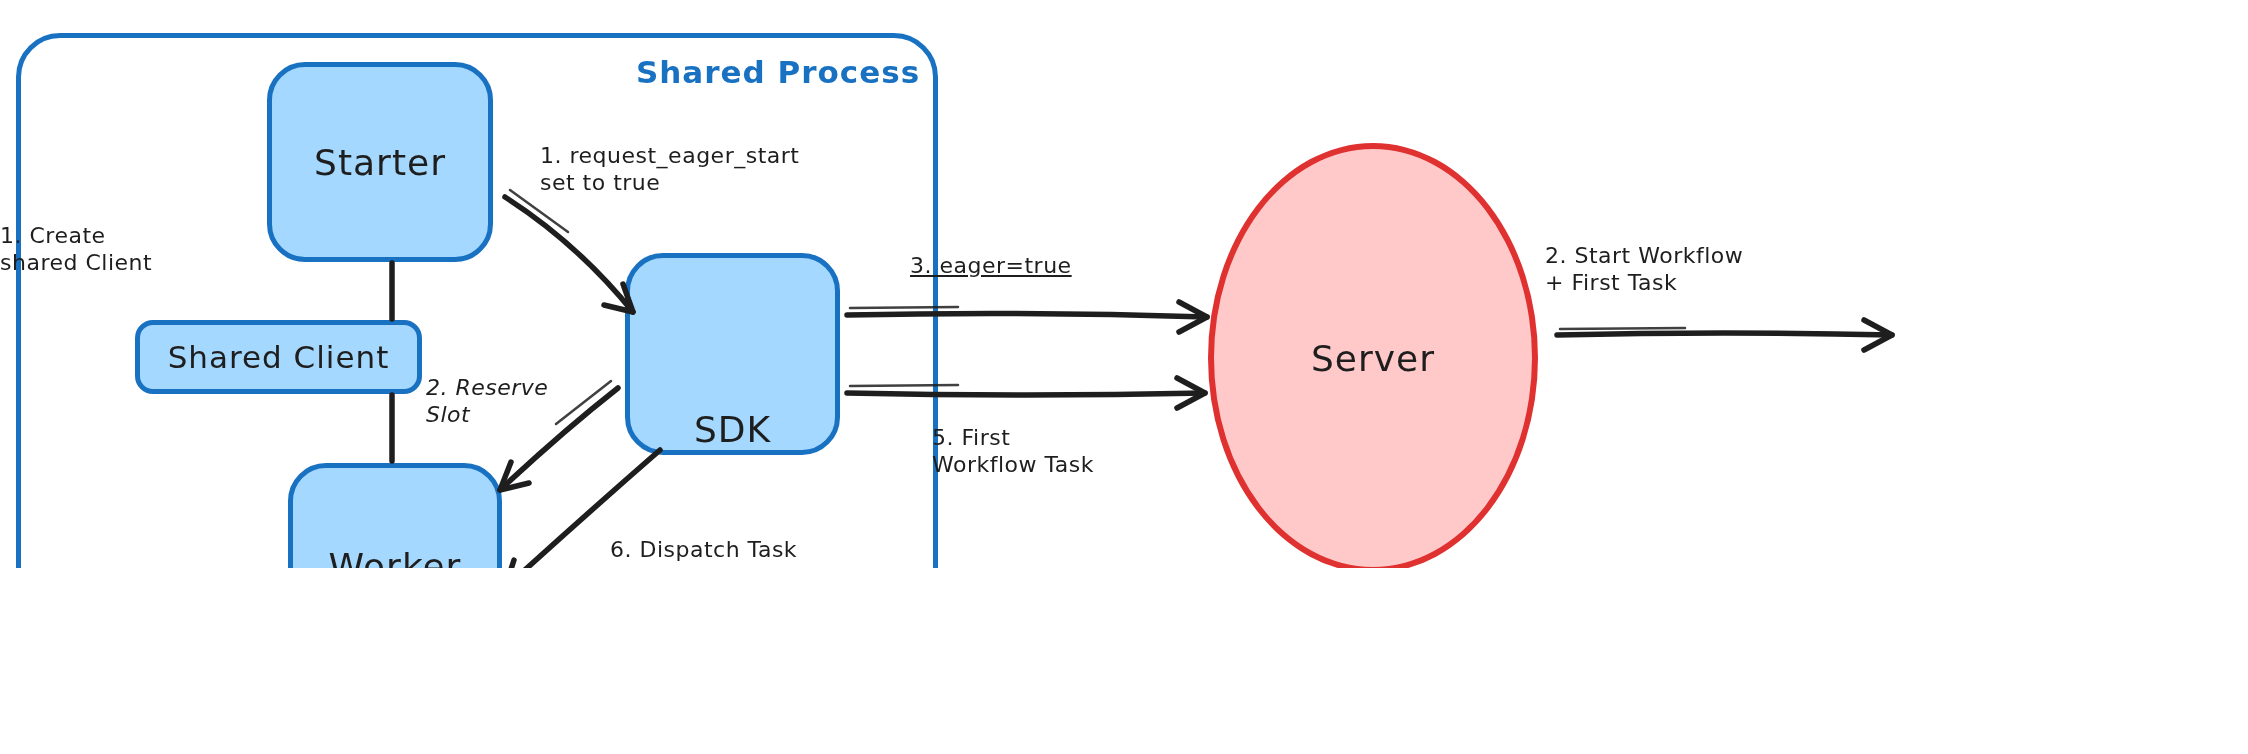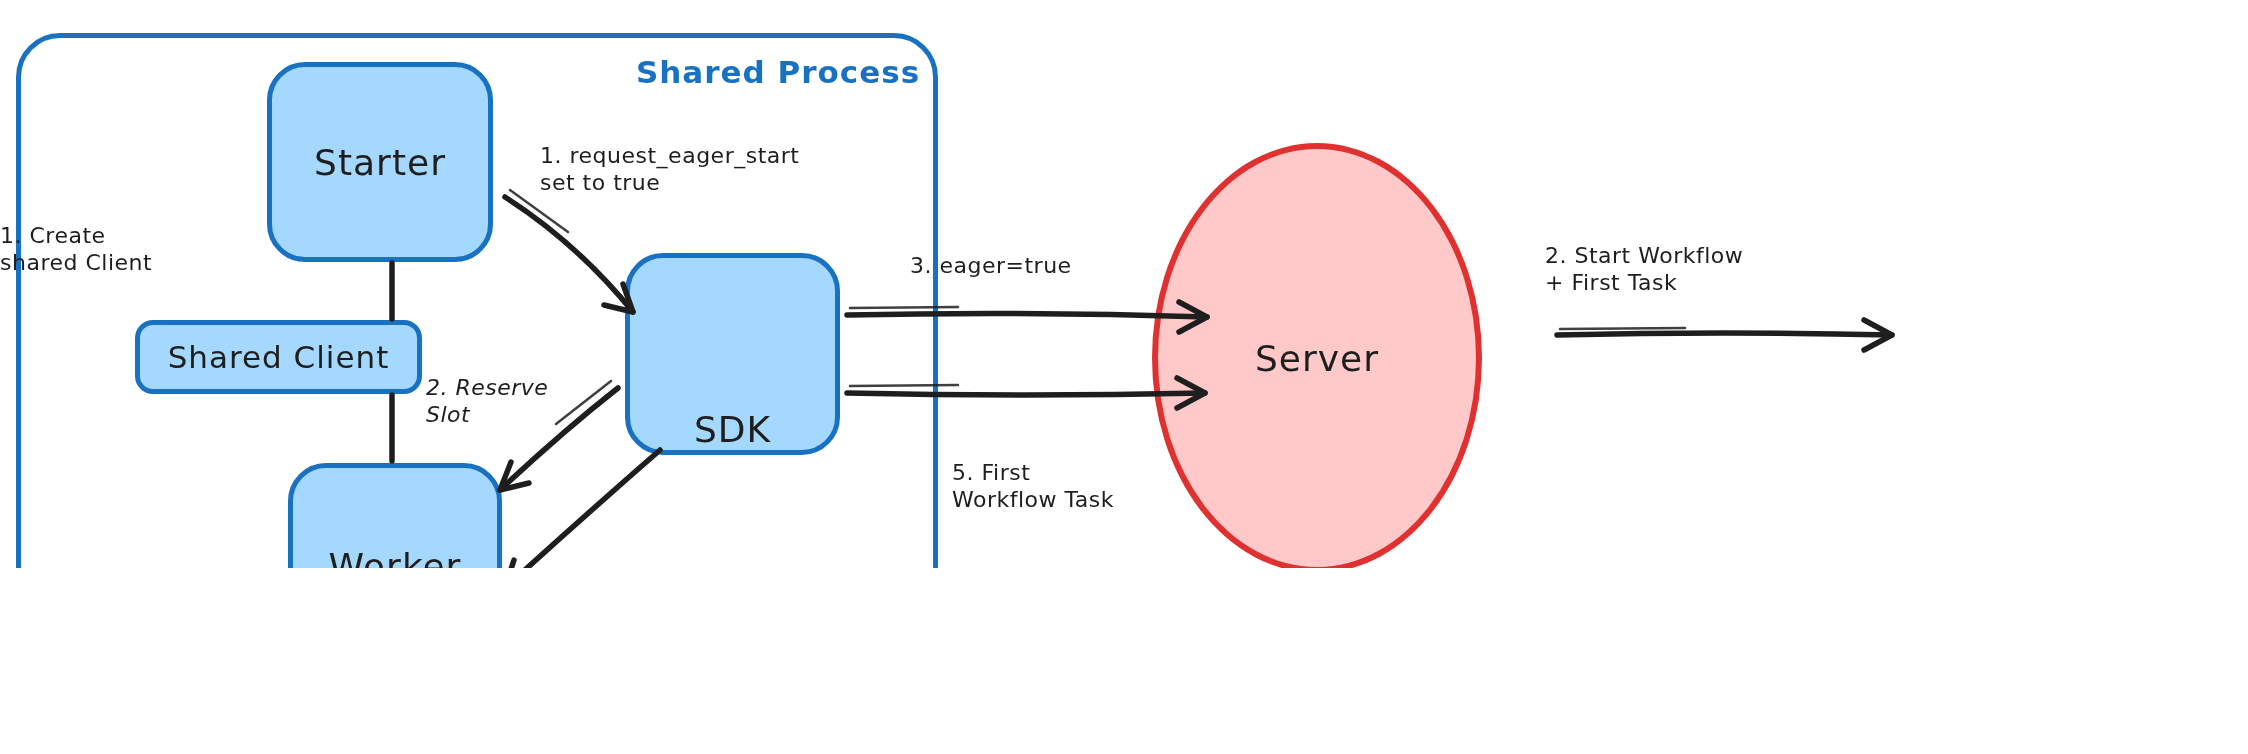--- a/index.html
+++ b/index.html
@@ -93,38 +93,39 @@
   </div>
 
   <div class="node blue-node" style="left:288px; top:463px; width:214px; height:206px; border-radius:38px;">
     <span>Worker</span>
   </div>
 
   <div class="node blue-node" style="left:625px; top:253px; width:215px; height:202px; border-radius:38px;align-items:flex-end;">
     <span>SDK</span>
   </div>
 
-  <div class="node red-node" style="left:1152px; top:143px; width:330px; height:430px; border-radius:50%; border-width:6px;text-align:center;">
+  <div class="node red-node" style="left:1208px; top:143px; width:330px; height:430px; border-radius:50%; border-width:6px;text-align:center;">
     <span>Server</span>
   </div>
 
 
   <div class="lbl" style="left:0px; top:222px; width:212px;">1. Create
 shared Client</div>
 
   <div class="lbl" style="left:540px; top:142px; width:394px;">1. request_eager_start
 set to true</div>
 
   <div class="lbl" style="left:426px; top:374px; width:180px;font-style:italic;">2. Reserve
 Slot</div>
 
+  <div class="lbl" style="left:610px; top:536px; width:300px;">6. Dispatch Task</div>
 
-  <div class="lbl" style="left:910px; top:252px; width:212px;">3. eager=true</div>
+  <div class="lbl" style="left:910px; top:252px; width:212px;text-decoration:underline;">3. eager=true</div>
 
-  <div class="lbl" style="left:952px; top:424px; width:250px;margin-top:35px;">5. First
+  <div class="lbl" style="left:932px; top:424px; width:250px;">5. First
 Workflow Task</div>
 
   <div class="lbl" style="left:1545px; top:242px; width:335px;">2. Start Workflow
 + First Task</div>
 
   <svg class="overlay" width="2248" height="754" viewBox="0 0 2248 754">
 
     <g>
       <path class="stroke" d="M392,263 L392,319"></path>
     </g>

